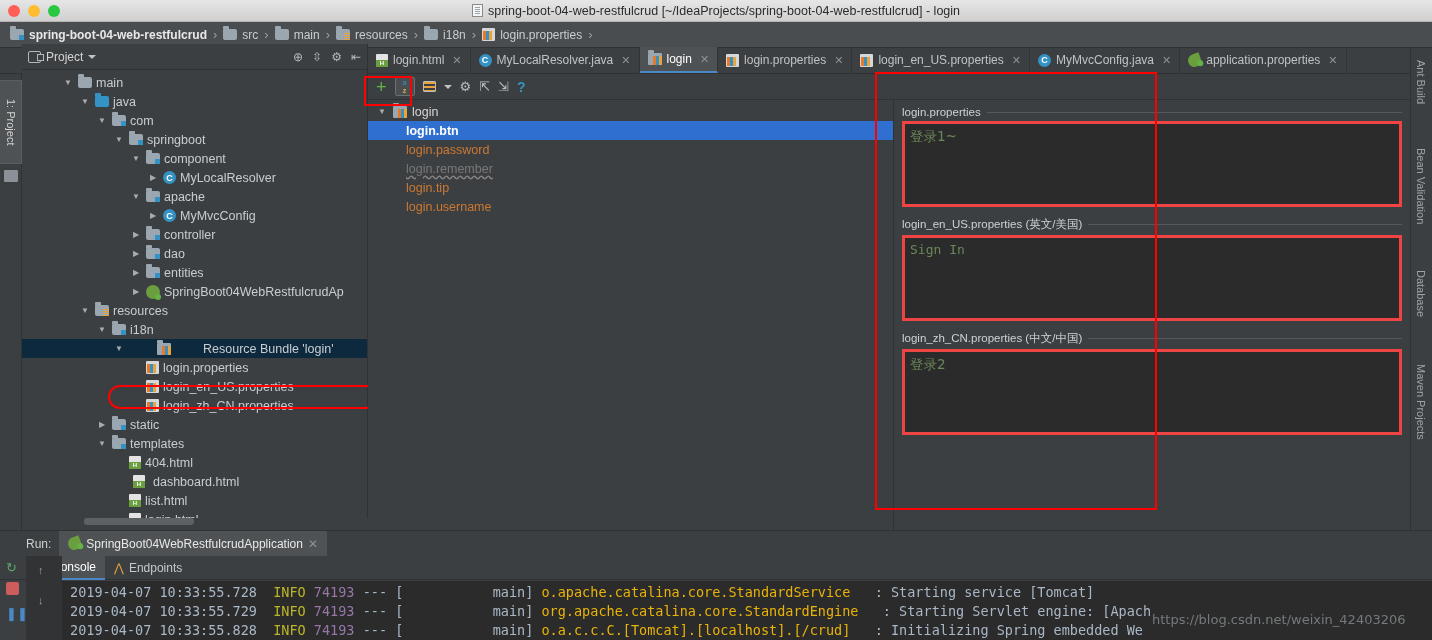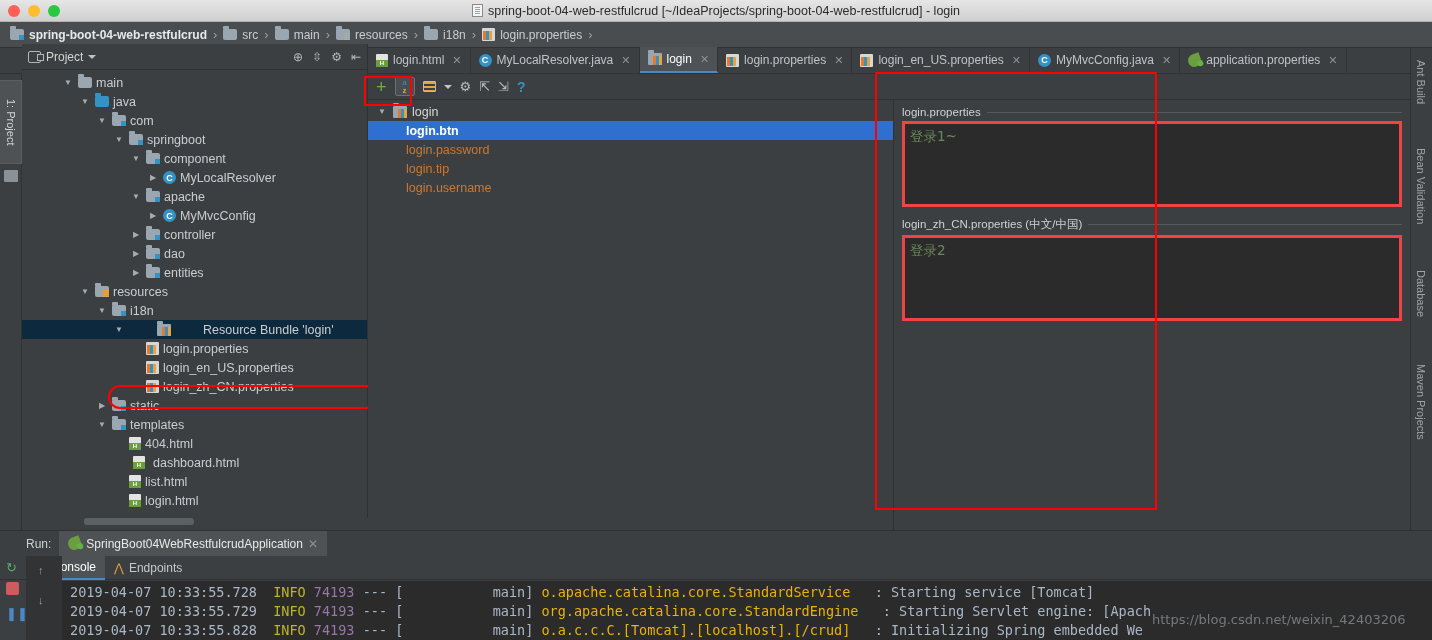--- a/index.html
+++ b/index.html
@@ -365,20 +365,25 @@
         <div class="trow" style="padding-left: 108px;">
           <span class="tw right"></span>
           <span class="folder src"></span>
           <span>dao</span>
         </div>
         <div class="trow" style="padding-left: 108px;">
           <span class="tw right"></span>
           <span class="folder src"></span>
           <span>entities</span>
         </div>
+        <div class="trow" style="padding-left: 108px;">
+          <span class="tw right"></span>
+          <span class="ico-spring"></span>
+          <span>SpringBoot04WebRestfulcrudAp</span>
+        </div>
         <div class="trow" style="padding-left: 57px;">
           <span class="tw down"></span>
           <span class="folder res"></span>
           <span>resources</span>
         </div>
         <div class="trow" style="padding-left: 74px;">
           <span class="tw down"></span>
           <span class="folder src"></span>
           <span>i18n</span>
         </div>
@@ -497,33 +502,43 @@
             <span class="ico-bundle"></span>
             <span>login</span>
           </div>
           <div class="krow sel" style="padding-left: 38px;">
             <span class="kname strong">login.btn</span>
           </div>
           <div class="krow" style="padding-left: 38px;">
             <span class="kname">login.password</span>
           </div>
           <div class="krow" style="padding-left: 38px;">
+            <span class="kname muted">login.remember</span>
+          </div>
+          <div class="krow" style="padding-left: 38px;">
             <span class="kname">login.tip</span>
           </div>
           <div class="krow" style="padding-left: 38px;">
             <span class="kname">login.username</span>
           </div>
         </div>
       <div class="vals" id="vals">
           <div class="vgroup">
             <div class="vlabel">
               <span>login.properties</span>
               <span class="rule"></span>
             </div>
             <div class="vbox cjk">登录1~</div>
+          </div>
+          <div class="vgroup">
+            <div class="vlabel">
+              <span>login_en_US.properties (英文/美国)</span>
+              <span class="rule"></span>
+            </div>
+            <div class="vbox">Sign In</div>
           </div>
           <div class="vgroup">
             <div class="vlabel">
               <span>login_zh_CN.properties (中文/中国)</span>
               <span class="rule"></span>
             </div>
             <div class="vbox cjk">登录2</div>
           </div>
         </div>
     </div>

